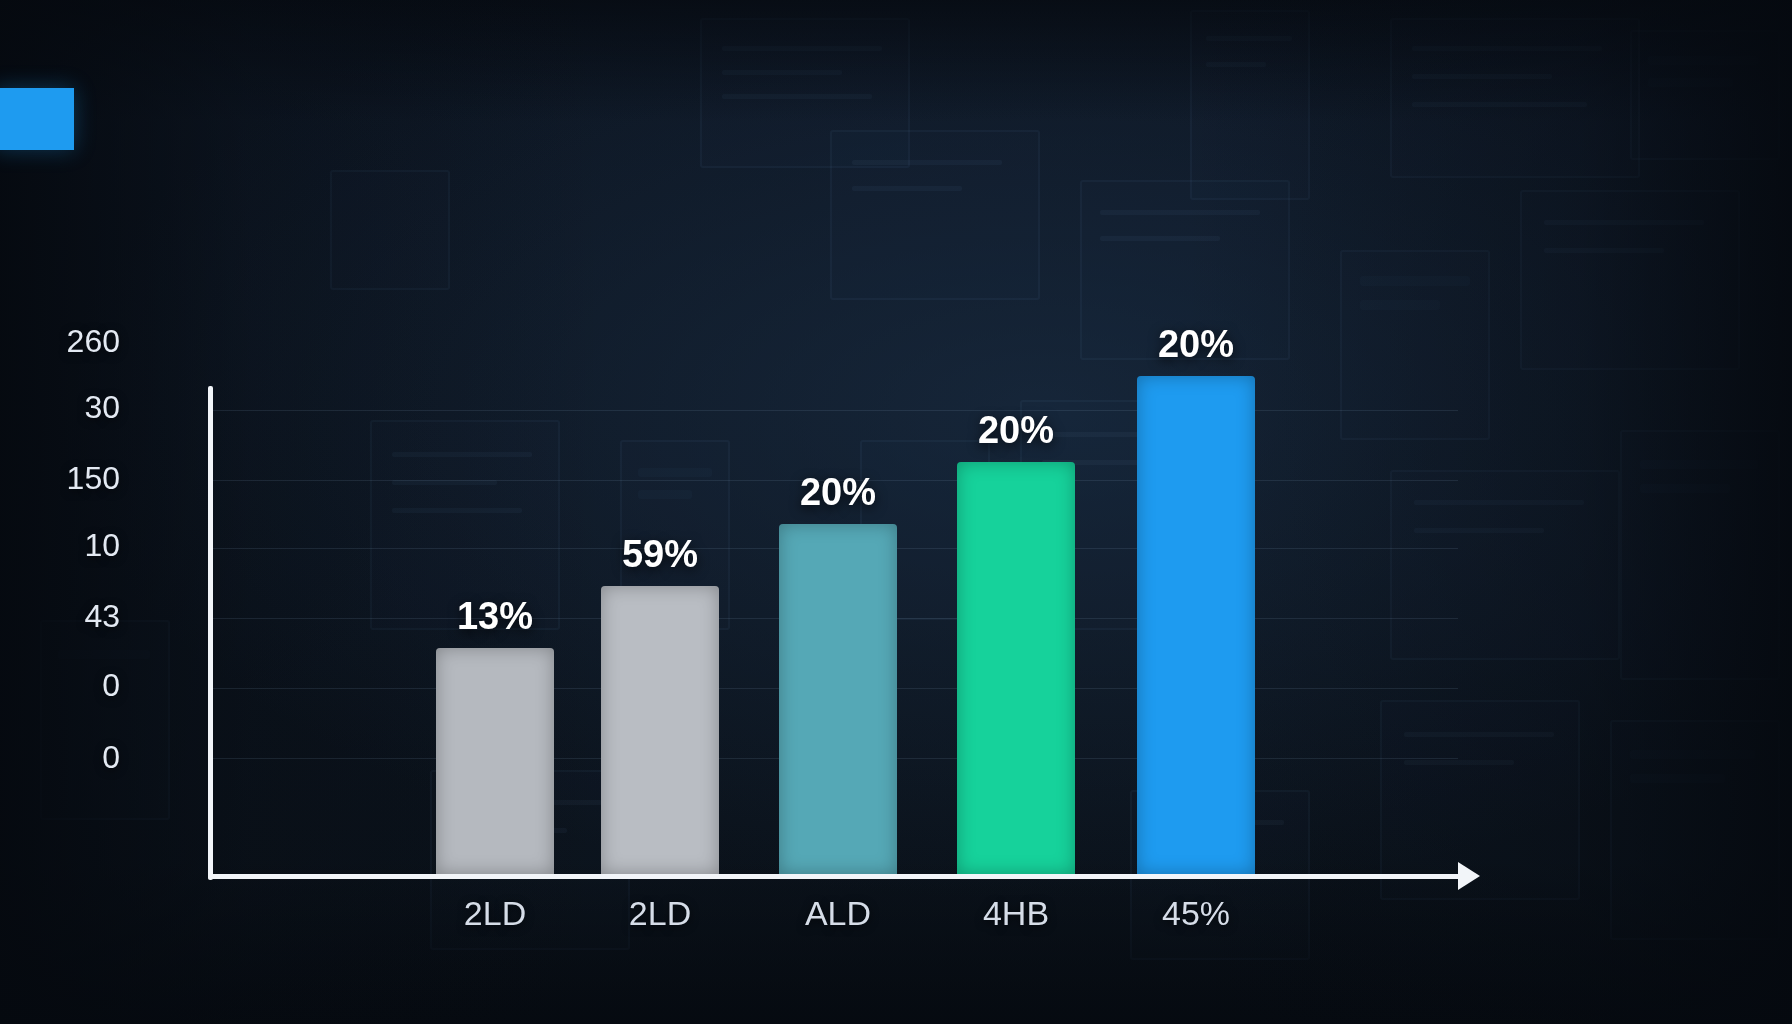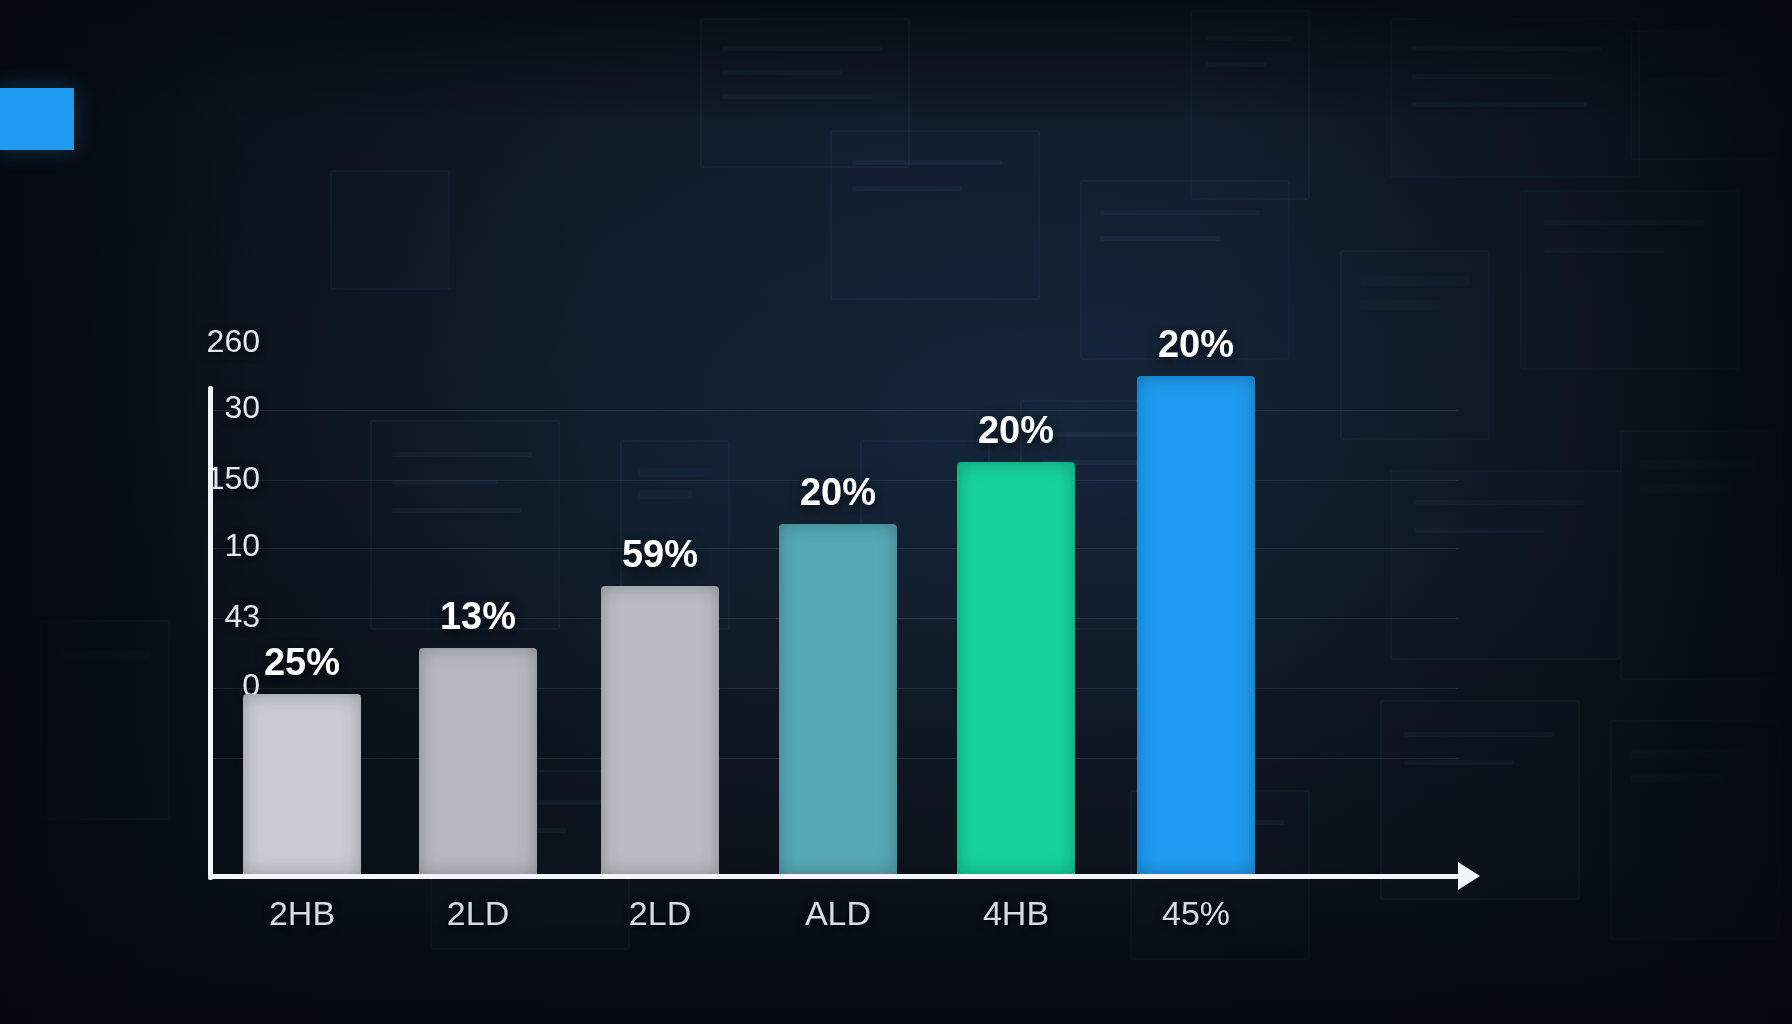--- a/index.html
+++ b/index.html
@@ -74,21 +74,21 @@
 
   
   #chart {
     position:absolute;
     left:0; top:0;
     width:1792px; height:1024px;
   }
 
   .ylabel {
     position:absolute;
-    right:1532px;           
+    right:1672px;           
     color:#e3e9f2;
     font-size:32px;
     font-weight:400;
     text-align:center;
     text-shadow:0 2px 8px rgba(0,0,0,0.6);
     white-space:nowrap;
   }
 
   #y-axis-line {
     position:absolute;
@@ -263,27 +263,22 @@
     <div class="gridline" style="top:618px;"></div>
     <div class="gridline" style="top:688px;"></div>
     <div class="gridline" style="top:758px;"></div>
 
     <div id="y-axis-line"></div>
     <div id="x-axis-line"></div>
     <div id="x-axis-arrow"></div>
 
     <div id="plot">
 
-      <div class="bar-slot" style="left:30px; width:118px;">
-        <div class="bar" style="height:180px; background:#c8ccd2;"></div>
-        <div class="bar-value" style="bottom:190px;">25%</div>
-        <div class="bar-cat">2HB</div>
-      </div>
-
-      <div class="bar-slot" style="left:206px; width:118px;">
+
+      <div class="bar-slot" style="left:223px; width:118px;">
         <div class="bar" style="height:226px; background:#b5b9bf;"></div>
         <div class="bar-value" style="bottom:236px;">13%</div>
         <div class="bar-cat">2LD</div>
       </div>
 
       <div class="bar-slot" style="left:388px; width:118px;">
         <div class="bar" style="height:288px; background:#b9bdc3;"></div>
         <div class="bar-value" style="bottom:298px;">59%</div>
         <div class="bar-cat">2LD</div>
       </div>

